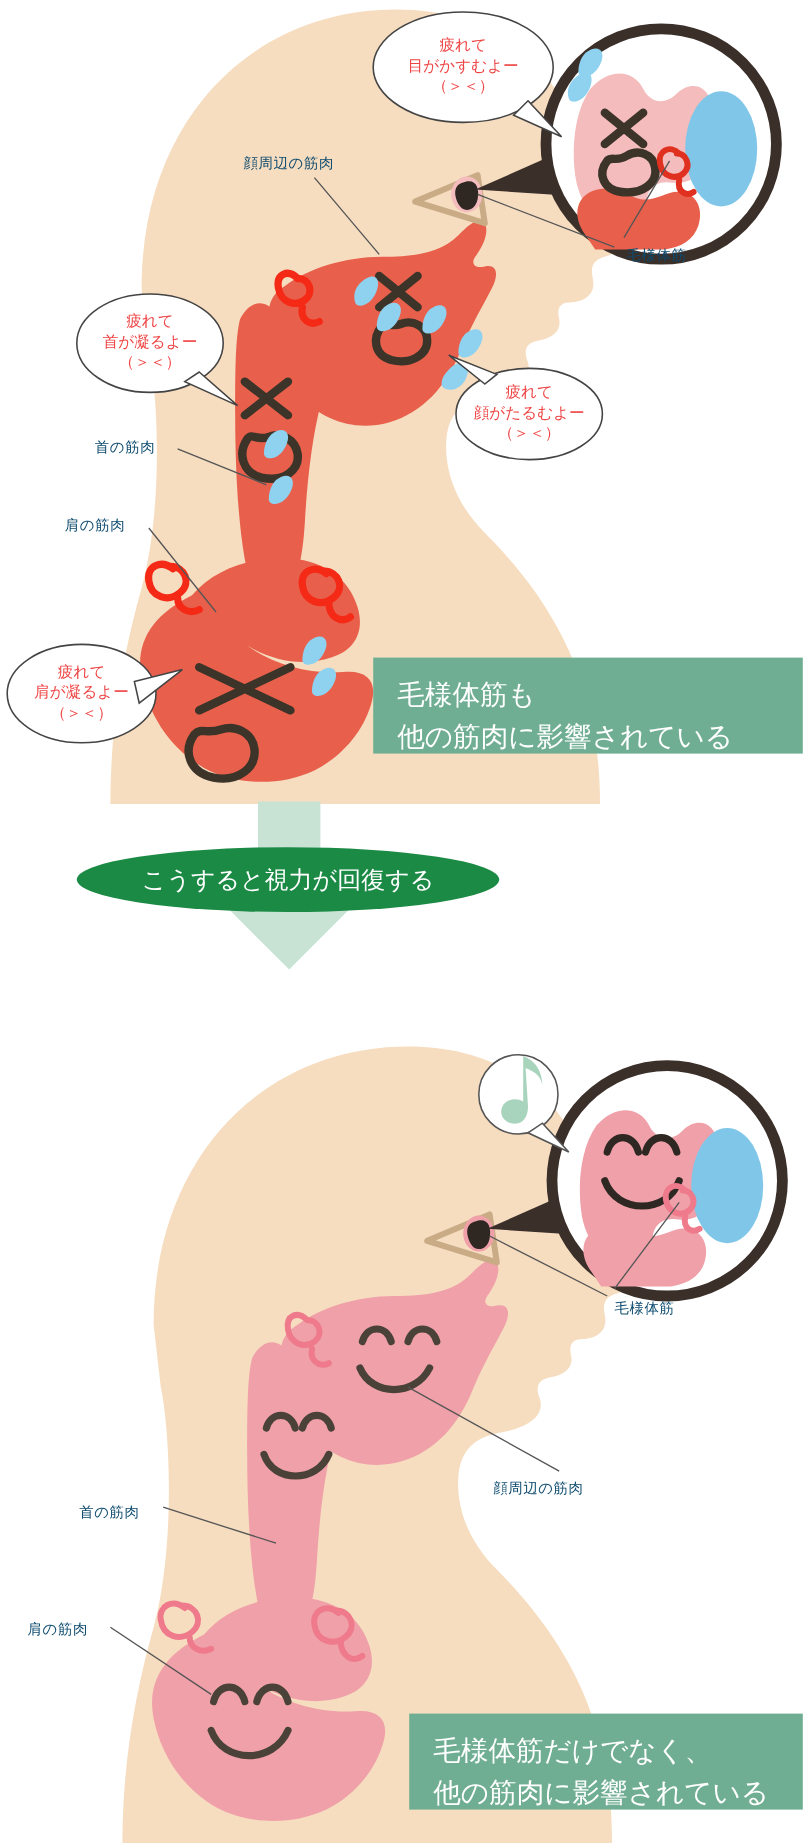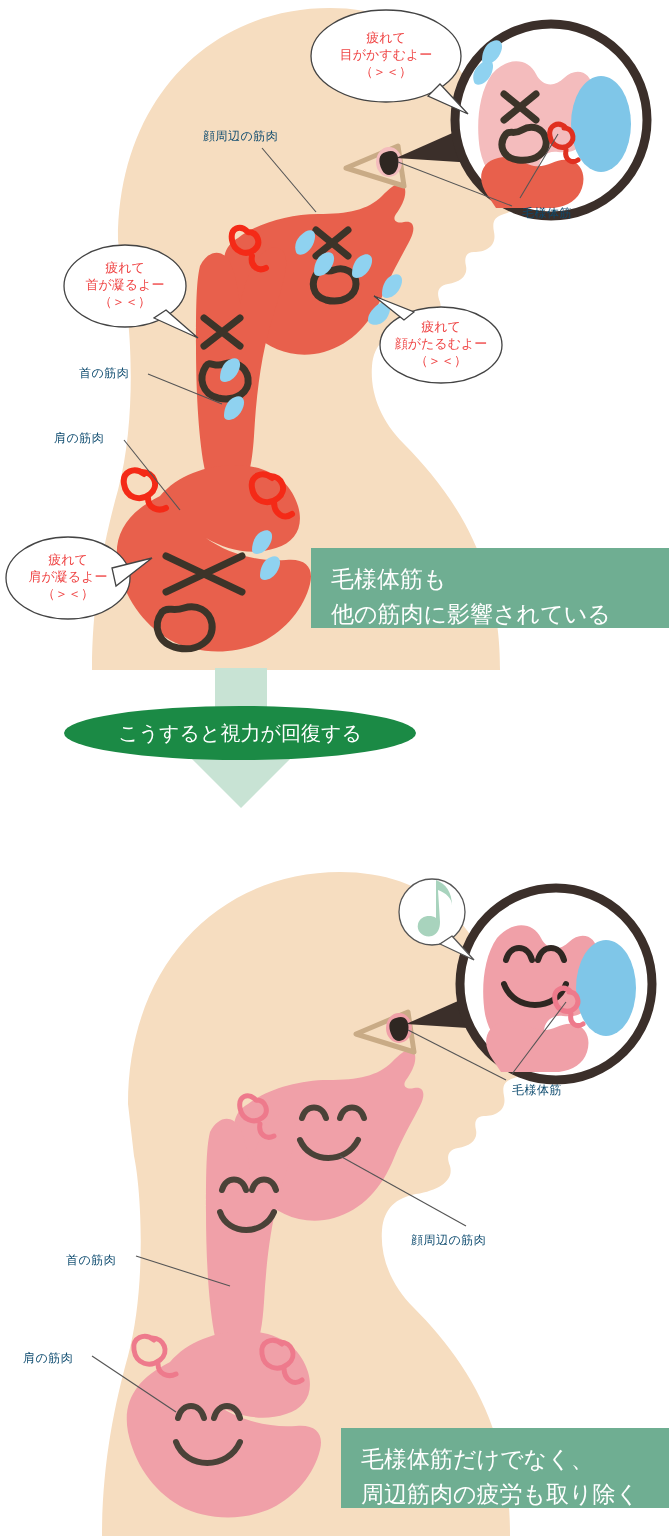--- a/index.html
+++ b/index.html
@@ -281,15 +281,15 @@
     <line x1="506" y1="224" x2="408" y2="174"></line>
   </g>
 </svg>
 
 <div class="lbl" style="left:411px;top:1232px">顔周辺の筋肉</div>
 <div class="lbl" style="left:66px;top:1252px">首の筋肉</div>
 <div class="lbl" style="left:23px;top:1350px">肩の筋肉</div>
 <div class="lbl" style="left:512px;top:1082px">毛様体筋</div>
 
 <div class="caption" style="left:341px;top:1428px;width:328px;height:80px;background:#6fae92;">毛様体筋だけでなく、
-周辺筋肉の疲労も取り除く</div>
+他の筋肉に影響されている</div>
 
 </div>
 
 </body></html>

